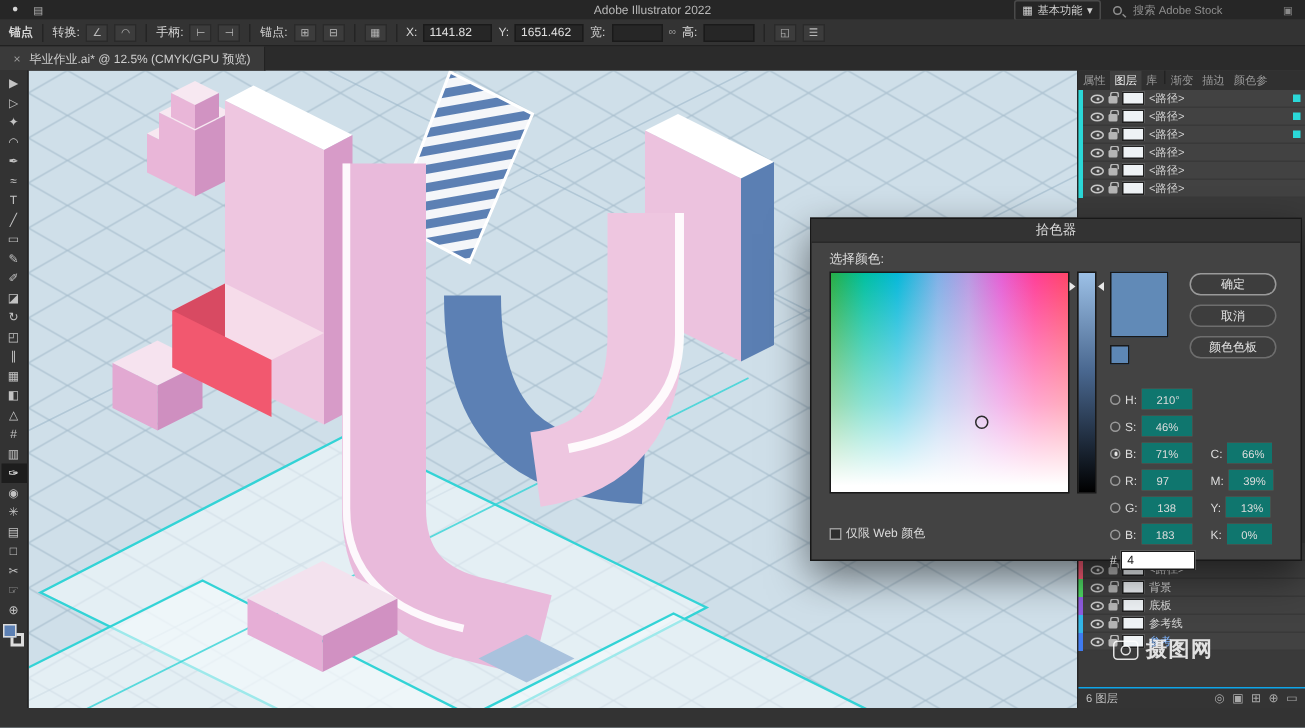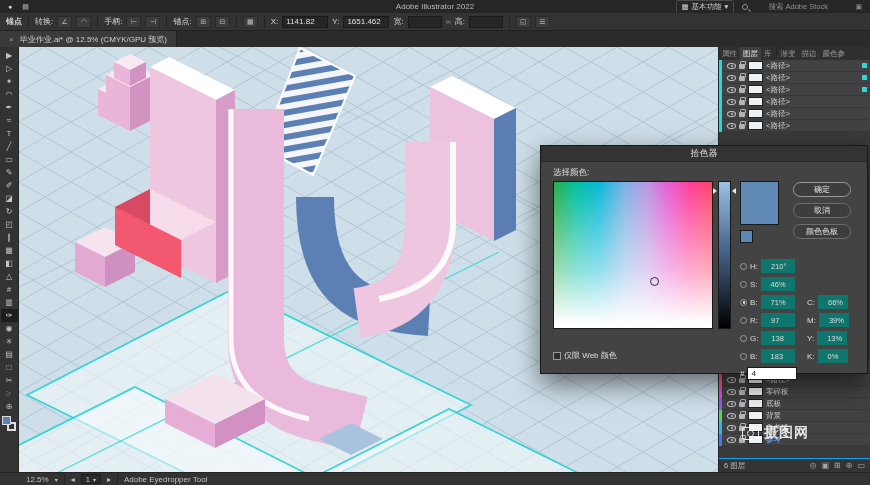--- a/index.html
+++ b/index.html
@@ -5,21 +5,21 @@
   *{margin:0;padding:0;box-sizing:border-box}
   html,body{width:870px;height:485px;overflow:hidden}
   body{font-family:"Liberation Sans",sans-serif;background:#222;-webkit-font-smoothing:antialiased}
   #stage{position:relative;width:870px;height:485px;background:#333;overflow:hidden}
 
   
   .menubar{position:absolute;left:0;top:0;width:870px;height:13px;background:#262626;display:flex;align-items:center;gap:10px;padding:0 8px;color:#c6c6c6;font-size:8px;z-index:10}
   .mb-title{position:absolute;left:50%;transform:translateX(-50%);color:#b9b9b9;font-size:8px;white-space:nowrap}
   .mb-right{margin-left:auto;display:flex;align-items:center;gap:8px}
   .workspace-btn{display:flex;align-items:center;gap:3px;border:1px solid #4a4a4a;border-radius:2px;padding:1px 5px;font-size:7.5px;color:#cfcfcf}
-  .searchbox{display:flex;align-items:center;gap:20px;color:#8f8f8f;font-size:7.5px;width:105px}
+  .searchbox{display:flex;align-items:center;gap:7px;color:#8f8f8f;font-size:7.5px;width:105px}
   .mag{width:6px;height:6px;border:1px solid #8f8f8f;border-radius:50%;position:relative;flex:none}
   .mag::after{content:"";position:absolute;width:3px;height:1px;background:#8f8f8f;transform:rotate(45deg);left:4.5px;top:5.5px}
   .apple{font-size:7px;color:#d5d5d5}
 
   
   .controlbar{position:absolute;left:0;top:13px;width:870px;height:18px;background:#333;border-bottom:1px solid #212121;display:flex;align-items:center;gap:4px;padding:0 6px;font-size:8px;color:#c9c9c9;z-index:10;white-space:nowrap}
   .cb-label{color:#d6d6d6}
   .cb-label.b{font-weight:bold}
   .cb-field{background:#262626;border:1px solid #1a1a1a;height:12px;min-width:46px;padding:0 3px;display:flex;align-items:center;font-size:8px;color:#e0e0e0}
   .cb-field.dim{min-width:34px;color:#5d5d5d}
@@ -335,39 +335,32 @@
       <span class="lname">台阶1</span>
     </div>
     <div class="lrow">
       <span class="cbar" style="background:#ff5e78"></span>
       <span class="eye"></span>
       <span class="lockic"></span>
       <span class="thumb"></span>
       <span class="lname">&lt;路径&gt;</span>
     </div>
     <div class="lrow">
-      <span class="cbar" style="background:#e14fd2"></span>
-      <span class="eye"></span>
-      <span class="lockic"></span>
-      <span class="thumb"></span>
-      <span class="lname">零碎板</span>
+      <span class="cbar" style="background:#4ed964"></span>
+      <span class="eye"></span>
+      <span class="lockic"></span>
+      <span class="thumb"></span>
+      <span class="lname">背景</span>
     </div>
     <div class="lrow">
       <span class="cbar" style="background:#8f5ce0"></span>
       <span class="eye"></span>
       <span class="lockic"></span>
       <span class="thumb"></span>
       <span class="lname">底板</span>
-    </div>
-    <div class="lrow">
-      <span class="cbar" style="background:#4ed964"></span>
-      <span class="eye"></span>
-      <span class="lockic"></span>
-      <span class="thumb"></span>
-      <span class="lname">背景</span>
     </div>
     <div class="lrow">
       <span class="cbar" style="background:#33b5e8"></span>
       <span class="eye"></span>
       <span class="lockic"></span>
       <span class="thumb"></span>
       <span class="lname">参考线</span>
     </div>
     <div class="lrow hl">
       <span class="cbar" style="background:#3f7bf0"></span>
@@ -464,27 +457,14 @@
         <span>仅限 Web 颜色</span>
       </div>
     </div>
   </div>
 
   <div class="wm">
     <span class="wm-logo"></span>
     <span class="wm-text">摄图网</span>
   </div>
 
-  <div class="statusbar">
-    <span>12.5%</span>
-    <span style="font-size:6px">▾</span>
-    <span class="sb-sep"></span>
-    <span>◂</span>
-    <span class="sb-box">
-      <span>1</span>
-      <span style="font-size:6px">▾</span>
-    </span>
-    <span>▸</span>
-    <span class="sb-sep"></span>
-    <span>Adobe Eyedropper Tool</span>
-  </div>
 
 </div>
 
 </body></html>

